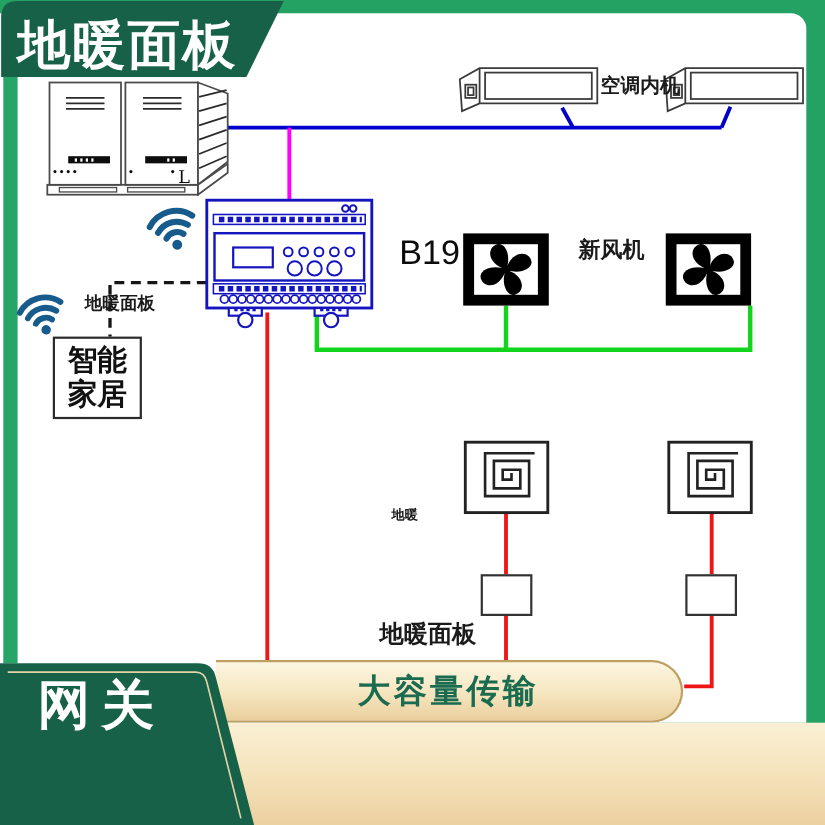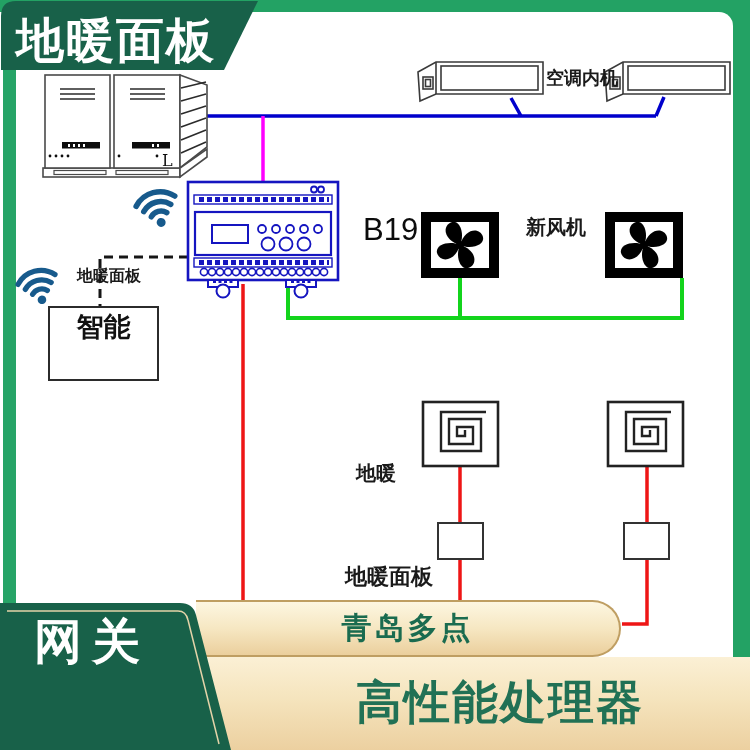--- a/index.html
+++ b/index.html
@@ -9,21 +9,21 @@
     font-family:"Liberation Sans","DejaVu Sans",sans-serif;
   }
   .abs{position:absolute;}
   .white-area{
     left:0;top:12px;width:733px;height:645px;background:#ffffff;
     border-top-right-radius:14px;
   }
   .left-strip{left:3px;top:66px;width:13px;height:537px;background:#27a467;}
   .dlabel{color:#1a1a1a;font-weight:600;white-space:nowrap;margin-top:28px;}
   .smart-box{
-    left:48px;top:306px;width:111px;height:75px;background:#fff;
+    left:48px;top:306px;width:81px;height:75px;background:#fff;
     border:2.5px solid #2b2b2b;box-sizing:border-box;
     text-align:center;font-weight:700;font-size:27px;line-height:31px;
     padding-top:4px;color:#111;
   }
   .panel-box{
     width:47px;height:38px;background:#fff;border:2px solid #333;
     box-sizing:border-box;
   }
   .band{
     left:0;top:657px;width:750px;height:93px;
@@ -195,20 +195,21 @@
       <path d="M12,24 A19.5,19.5 0 0 1 40,24"></path>
       <path d="M6,17 A27,27 0 0 1 46,17"></path>
     </g>
     <circle cx="26" cy="39" r="4.5" fill="#175a8c"></circle>
   </svg>
 
   <div class="abs dlabel" style="left:77px;top:238px;font-size:16px;">地暖面板</div>
 
   <div class="abs smart-box">
     <div>智能</div>
+    <div>家居</div>
   </div>
 
   <div class="abs dlabel" style="left:526px;top:186px;font-size:20px;">新风机</div>
   <svg class="abs" style="left:421px;top:212px" width="78" height="66" viewBox="0 0 78 66">
     <rect x="5" y="5" width="68" height="56" fill="#ffffff" stroke="#000000" stroke-width="10"></rect>
     <g fill="#000000">
       <path d="M39,33 C44,16 59,15 62,25 C64,33 50,38 39,33 Z"></path>
       <path d="M39,33 C44,16 59,15 62,25 C64,33 50,38 39,33 Z" transform="rotate(90 39 33)"></path>
       <path d="M39,33 C44,16 59,15 62,25 C64,33 50,38 39,33 Z" transform="rotate(180 39 33)"></path>
       <path d="M39,33 C44,16 59,15 62,25 C64,33 50,38 39,33 Z" transform="rotate(270 39 33)"></path>
@@ -219,39 +220,38 @@
     <rect x="5" y="5" width="68" height="56" fill="#ffffff" stroke="#000000" stroke-width="10"></rect>
     <g fill="#000000">
       <path d="M39,33 C44,16 59,15 62,25 C64,33 50,38 39,33 Z"></path>
       <path d="M39,33 C44,16 59,15 62,25 C64,33 50,38 39,33 Z" transform="rotate(90 39 33)"></path>
       <path d="M39,33 C44,16 59,15 62,25 C64,33 50,38 39,33 Z" transform="rotate(180 39 33)"></path>
       <path d="M39,33 C44,16 59,15 62,25 C64,33 50,38 39,33 Z" transform="rotate(270 39 33)"></path>
       <circle cx="39" cy="33" r="4"></circle>
     </g>
   </svg>
 
-  <div class="abs dlabel" style="left:356px;top:432px;font-size:20px;">地暖</div>
+  <div class="abs dlabel" style="left:356px;top:432px;font-size:12px;">地暖</div>
   <svg class="abs" style="left:421px;top:400px" width="79" height="68" viewBox="0 0 79 68">
     <rect x="2" y="2" width="75" height="64" fill="#ffffff" stroke="#222222" stroke-width="2.6"></rect>
     <path d="M44,30 L44,36 L36,36 L36,27 L52,27 L52,44 L28,44 L28,19 L60,19 L60,51 L20,51 L20,12 L65,12" fill="none" stroke="#222222" stroke-width="2.4"></path>
   </svg>
   <svg class="abs" style="left:606px;top:400px" width="79" height="68" viewBox="0 0 79 68">
     <rect x="2" y="2" width="75" height="64" fill="#ffffff" stroke="#222222" stroke-width="2.6"></rect>
     <path d="M44,30 L44,36 L36,36 L36,27 L52,27 L52,44 L28,44 L28,19 L60,19 L60,51 L20,51 L20,12 L65,12" fill="none" stroke="#222222" stroke-width="2.4"></path>
   </svg>
 
   <div class="abs dlabel" style="left:345px;top:534px;font-size:22px;">地暖面板</div>
   <div class="abs panel-box" style="left:437px;top:522px;"></div>
   <div class="abs panel-box" style="left:623px;top:522px;"></div>
 
   <div class="abs band"></div>
-  <div class="abs band-text">高性能处理器</div>
 
   <div class="abs pill">
-    <span class="pill-text">青岛多点</span>
+    <span class="pill-text">大容量传输</span>
   </div>
 
   <svg class="abs" style="left:0;top:0" width="262" height="72" viewBox="0 0 262 72">
     <path d="M16,1 H258 L224,70 H1 V16 Q1,1 16,1 Z" fill="#186149"></path>
   </svg>
   <div class="abs banner-top-text">地暖面板</div>
 
   <svg class="abs" style="left:0;top:598px" width="240" height="152" viewBox="0 0 240 152">
     <path d="M0,5 H180 Q193,5 196,17 L231,152 H0 Z" fill="#186149"></path>
     <path d="M7,13 H178 Q186,13 188,22 L219,146" fill="none" stroke="#e3d3a8" stroke-width="1.5"></path>

